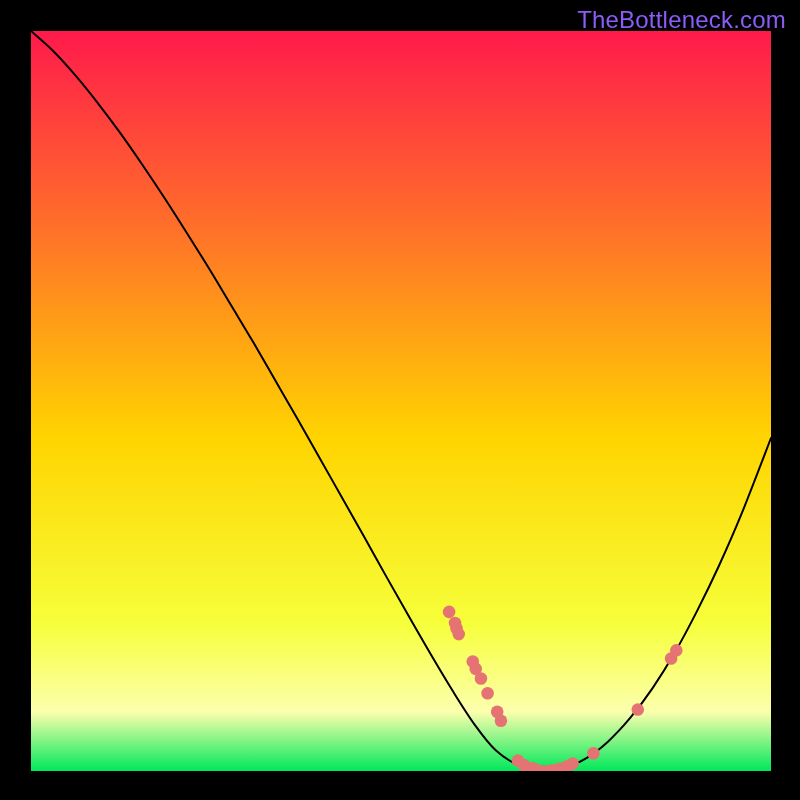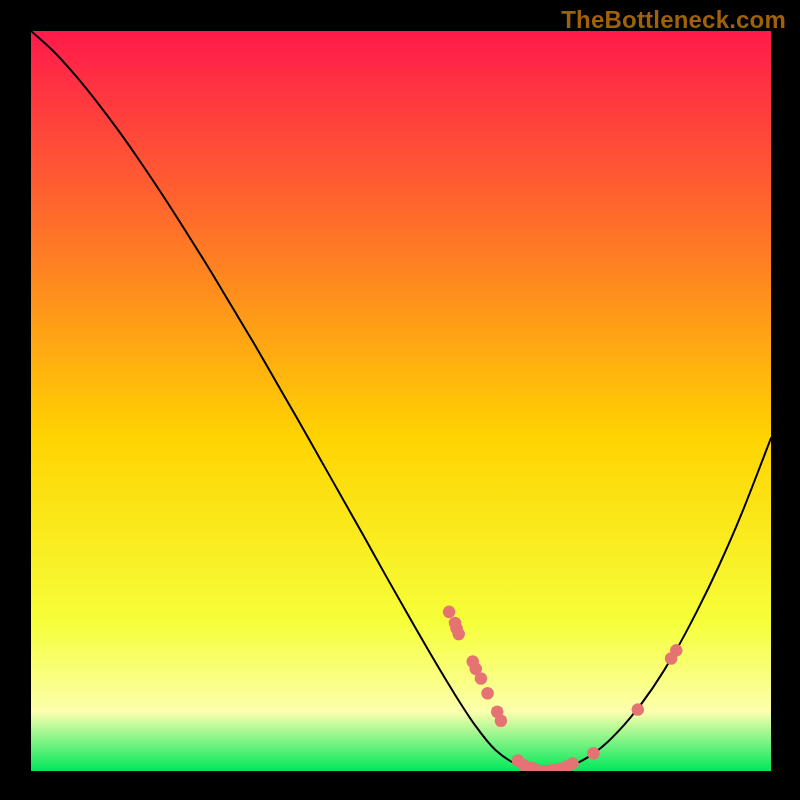--- a/index.html
+++ b/index.html
@@ -16,23 +16,23 @@
     top: 0;
     left: 0;
     width: 800px;
     height: 800px;
     background: #000;
   }
   .watermark {
     position: absolute;
     top: 6px;
     right: 14px;
-    color: #a16207;
+    color: #8b5cf6;
     font-size: 24px;
-    font-weight: 700;
+    font-weight: 400;
     letter-spacing: 0.2px;
   }
   .plot {
     position: absolute;
     background: #000;
   }
   svg {
     display: block;
   }
 </style>

